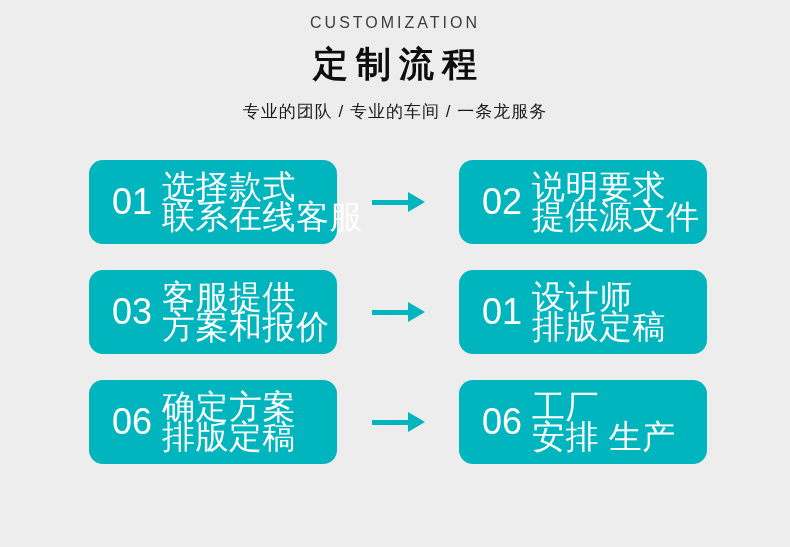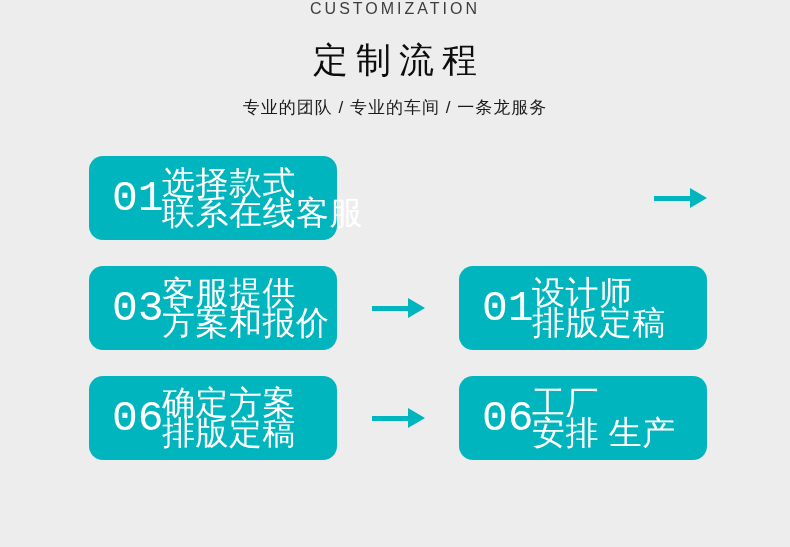--- a/index.html
+++ b/index.html
@@ -12,29 +12,30 @@
   *{margin:0;padding:0;box-sizing:border-box;}
   html,body{width:790px;height:547px;}
   body{
     background:var(--bg);
     font-family:"Liberation Sans","DejaVu Sans",sans-serif;
     overflow:hidden;
   }
   .page{width:790px;height:547px;}
   .header{text-align:center;}
   .eyebrow{
+    padding-top:14px;
     font-size:16px;
     letter-spacing:3px;
     color:var(--eyebrow);
     font-weight:400;
   }
   .title{
-    margin-top:19px;
+    margin-top:9px;
     font-size:35px;
-    font-weight:400;
+    font-weight:700;
     letter-spacing:8px;
     text-indent:8px;
     color:var(--title);
   }
   .subtitle{
     margin-top:12px;
     font-size:17px;
     letter-spacing:1px;
     color:var(--subtitle);
     font-weight:400;
@@ -56,26 +57,25 @@
     width:248px;
     height:84px;
     background:var(--accent);
     border-radius:14px;
     display:flex;
     align-items:center;
     padding-left:23px;
     color:#ffffff;
   }
   .card .num{
-    font-family:Liberation Mono, monospace;
-    font-size:43px;
+    font-family:Liberation Sans, sans-serif;
+    font-size:36px;
     line-height:1;
     width:50px;
     flex:0 0 50px;
-    text-align:right;
   }
   .card .txt{
     font-size:33px;
     font-weight:400;
     line-height:30px;
     letter-spacing:0.5px;
     white-space:nowrap;
   }
   .arrow{
     display:flex;
@@ -111,20 +111,27 @@
         <div class="num">01</div>
         <div class="txt">
           <div>选择款式</div>
           <div>联系在线客服</div>
         </div>
       </div>
       <div class="arrow">
         <div class="bar"></div>
         <div class="head"></div>
       </div>
+      <div class="card">
+        <div class="num">02</div>
+        <div class="txt">
+          <div>说明要求</div>
+          <div>提供源文件</div>
+        </div>
+      </div>
     </div>
 
     <div class="row">
       <div class="card">
         <div class="num">03</div>
         <div class="txt">
           <div>客服提供</div>
           <div>方案和报价</div>
         </div>
       </div>

